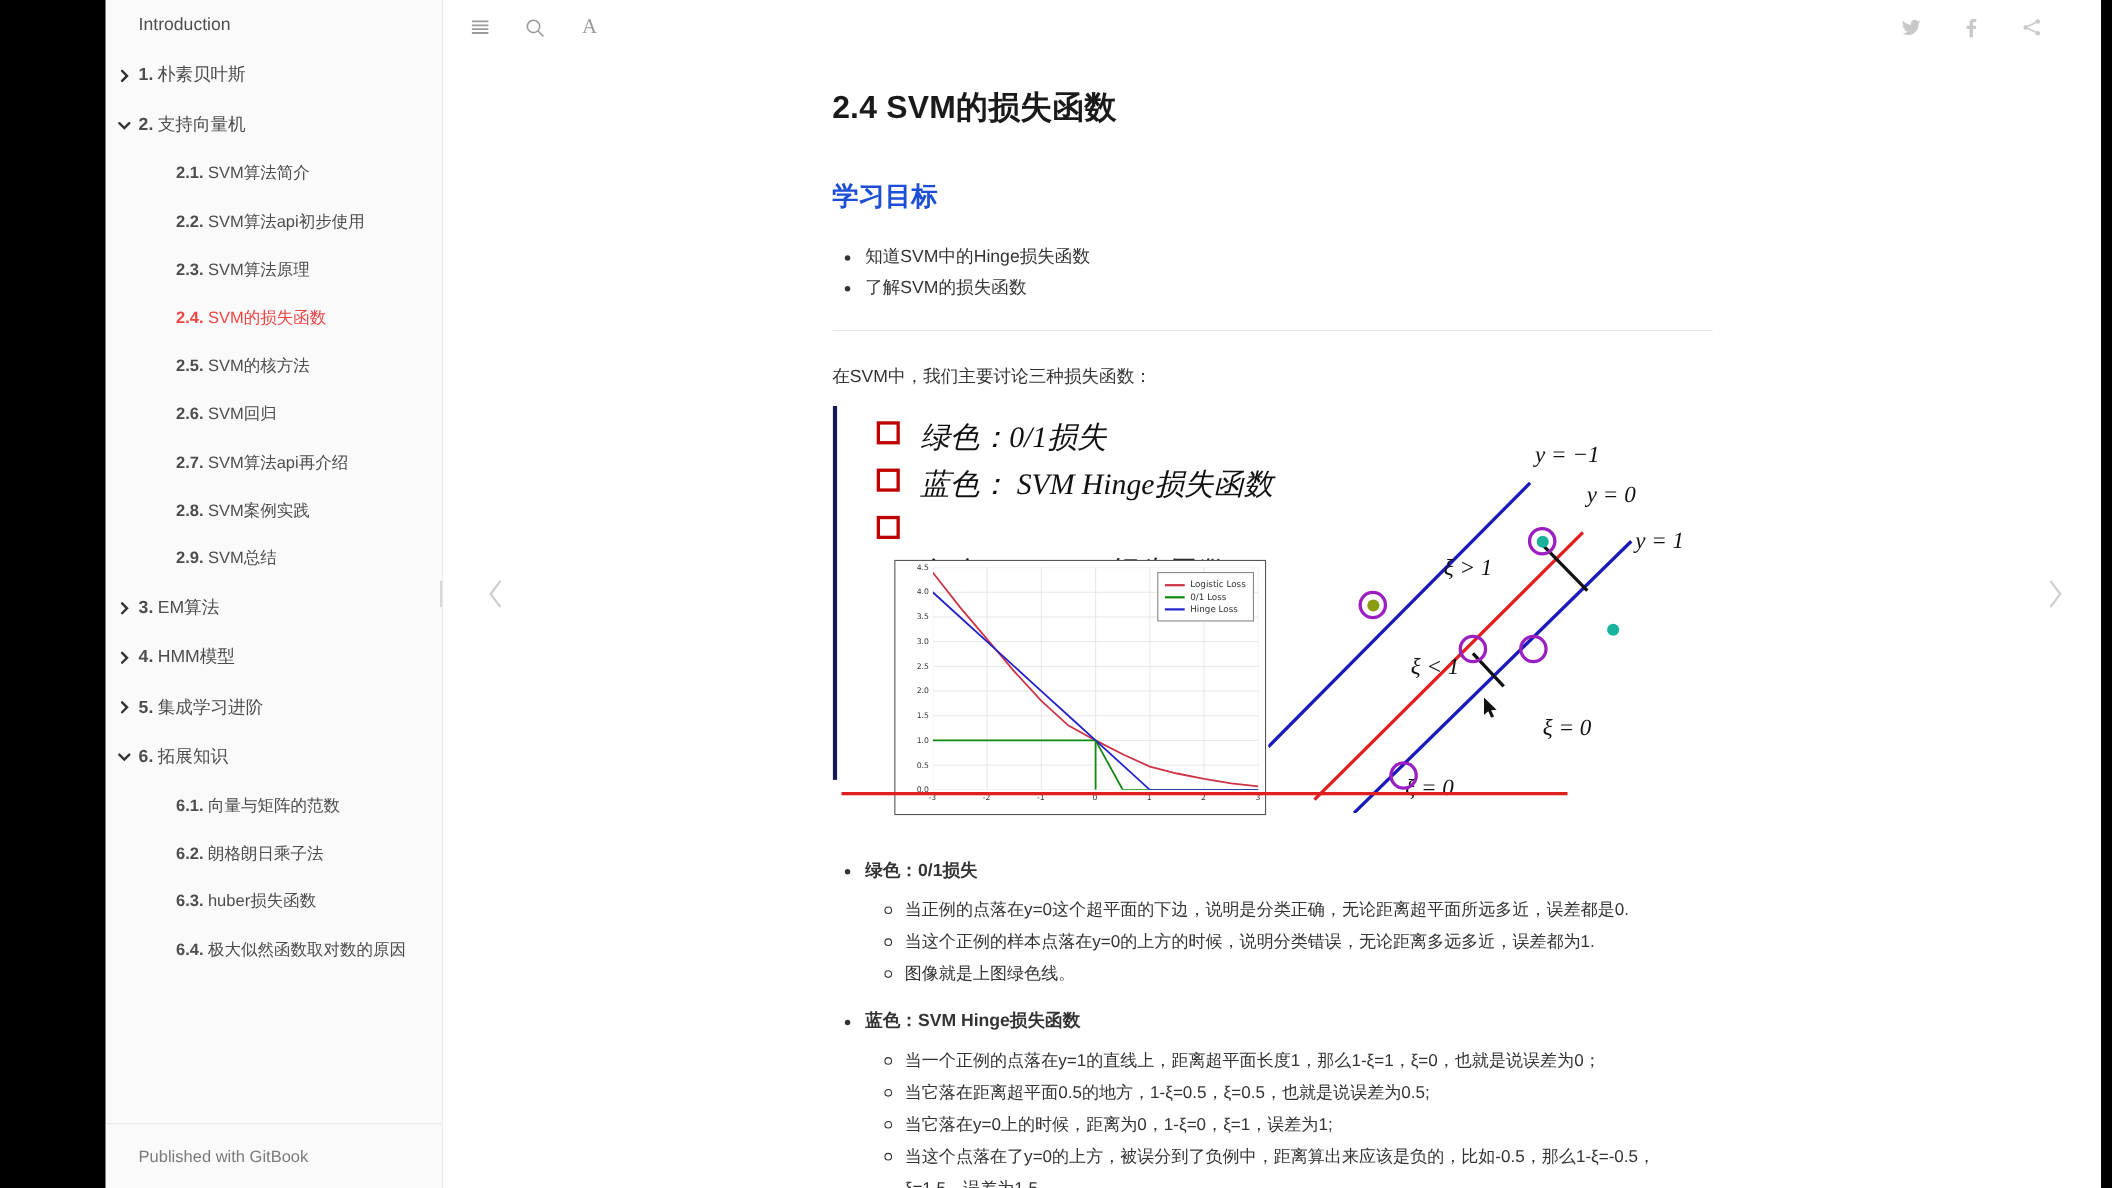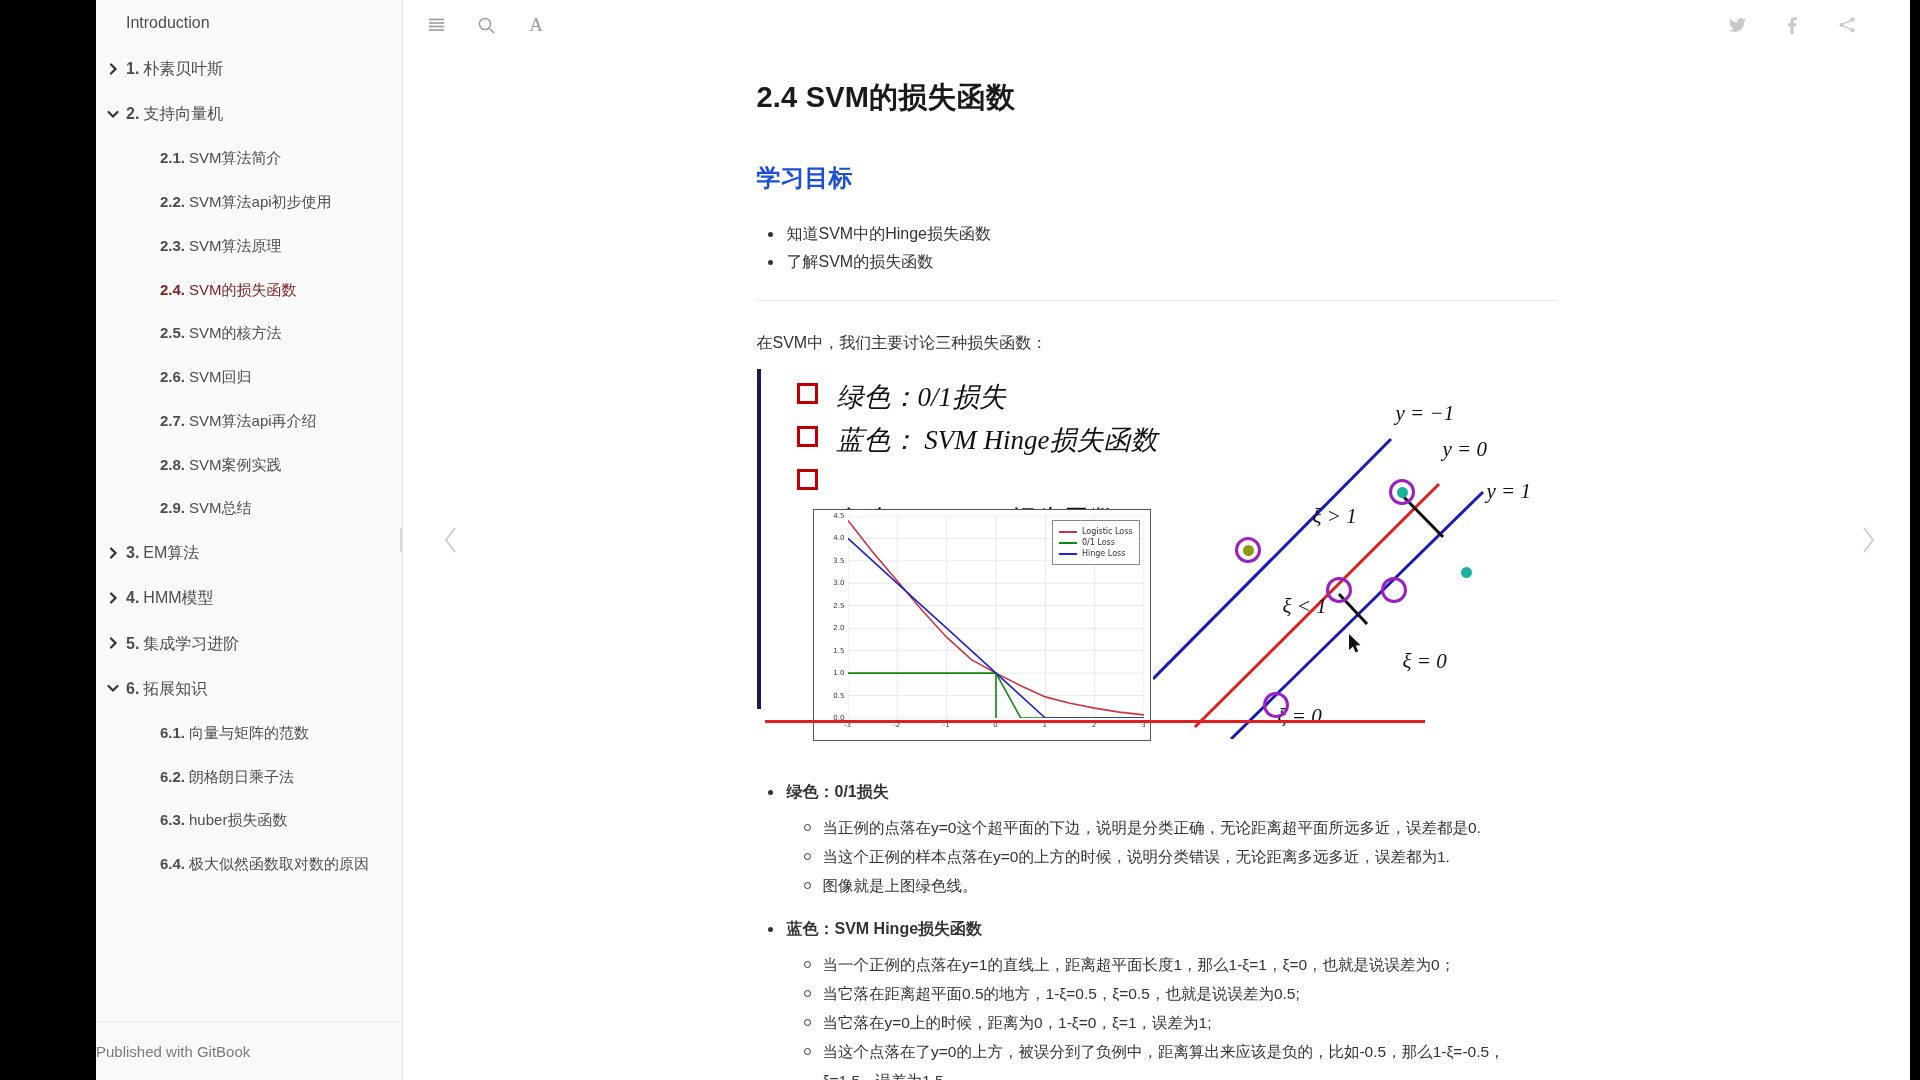--- a/index.html
+++ b/index.html
@@ -31,32 +31,33 @@
   }
   .nav-item {
     position: relative;
     padding: 11px 18px 11px 30px;
     font-size: 16px; color: #4d4d4d; line-height: 1.45;
     white-space: nowrap;
   }
   .nav-item.lvl1 { padding-left: 30px; }
   .nav-item.lvl2 { padding-left: 64px; font-size: 15px; }
   .nav-item .num { font-weight: bold; margin-right: 4px; }
-  .nav-item.active, .nav-item.active .num { color: #7f1d1d; }
+  .nav-item.active, .nav-item.active .num { color: #ef4444; }
   .chev {
     position: absolute; left: 10px; top: 50%;
     width: 14px; height: 14px; margin-top: -7px;
     color: #333;
   }
   .chev svg { display: block; width: 14px; height: 14px; }
   .nav-footer {
     position: absolute; left: 0; bottom: 0;
     width: 100%; height: 59px;
     border-top: 1px solid #e7e7e7;
     display: flex; align-items: center;
+    padding-left: 30px;
     font-size: 15px; color: #7a7a7a;
     background: #fafafa;
   }
   .sidebar-grip {
     position: absolute; right: -1px; top: 50%;
     width: 3px; height: 24px; margin-top: -12px;
     background: #d9d9d9;
   }
 
   

